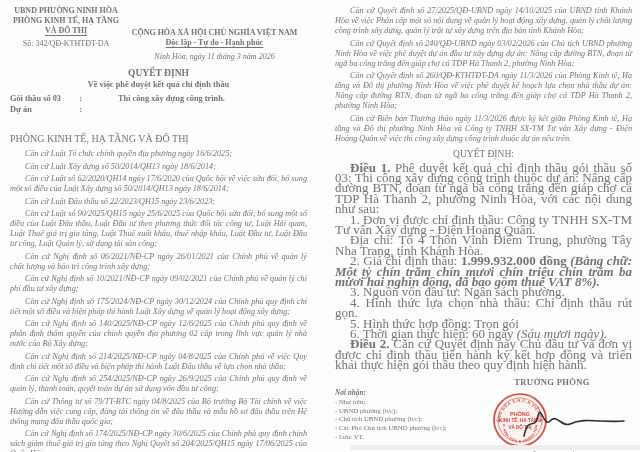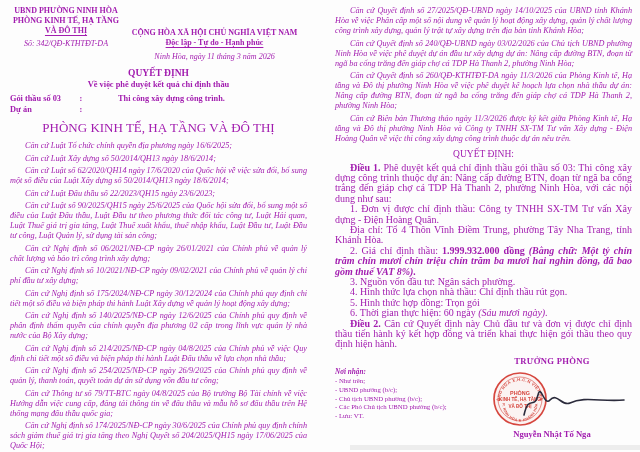--- a/index.html
+++ b/index.html
@@ -3,61 +3,61 @@
 <meta charset="utf-8">
 <style>
   * { margin:0; padding:0; box-sizing:border-box; }
   html,body { background:#ffffff; }
   .page {
     position:relative;
     width:640px; height:452px;
     background:#fdfdfd;
     overflow:hidden;
     font-family:"Liberation Serif","DejaVu Serif",serif;
-    color:#a21caf;
+    color:#737373;
   }
   .cols { display:flex; gap:28px; padding:6px 8px 0 10px; }
   .col { width:297px; flex:0 0 297px; }
 
   .b  { font-weight:bold; }
   .i  { font-style:italic; }
   .u  { text-decoration:underline; text-underline-offset:2px; }
 
   
   .hdr { display:flex; font-size:8px; line-height:10px; margin-bottom:6px; }
   .hdr-left  { width:112px; text-align:center; }
   .hdr-right { flex:1; text-align:center;margin-top:22px; }
-  .hdr .num  { margin-top:3px; font-size:8px;font-style:italic; }
+  .hdr .num  { margin-top:3px; font-size:8px; }
   .hdr .date { margin-top:4px; font-size:8px; }
 
   
   .title-block { text-align:center; margin-top:4px; }
   .t1 { font-size:9.5px; }
   .t2 { font-size:8.4px; margin-top:2px; }
 
   .subject { margin-top:5px; font-size:8.3px; line-height:10.5px; }
   .subj-row { display:flex; }
   .subj-lbl { width:66px; flex:0 0 66px; }
   .subj-col { width:10px; flex:0 0 10px; text-align:center; }
   .subj-val { flex:1;margin-left:32px; }
 
-  .authority { text-align:center; font-size:13px; margin:5px 0 5px 0; }
+  .authority { font-size:10px; margin:18px 0 5px 0; }
 
   .cite {
     font-style:italic;
     font-size:8.2px; line-height:10px;
     text-align:justify;
     text-indent:15px;
     margin-bottom:2.5px;
   }
 
   .decision-heading { text-align:center; font-size:9.5px; margin:5px 0 4px 0; }
 
   .art {
-    font-size:10px; line-height:10.4px;
+    font-size:13px; line-height:10.4px;
     text-align:justify; text-indent:15px;
   }
 
   
   .sig-area { position:relative; height:94px; margin-top:6px; }
   .recipients { position:absolute; left:0; top:12px; font-size:6.8px; line-height:8.6px; }
   .recipients .head { font-weight:bold; font-style:italic; font-size:7.2px; margin-bottom:1px; }
   .sig-block { position:absolute; right:0; top:0; width:160px; text-align:center; }
   .sig-title { font-size:8.6px; font-weight:bold; letter-spacing:.3px; }
   .sig-name  { font-size:8.6px; font-weight:bold; margin-top:0px; }

